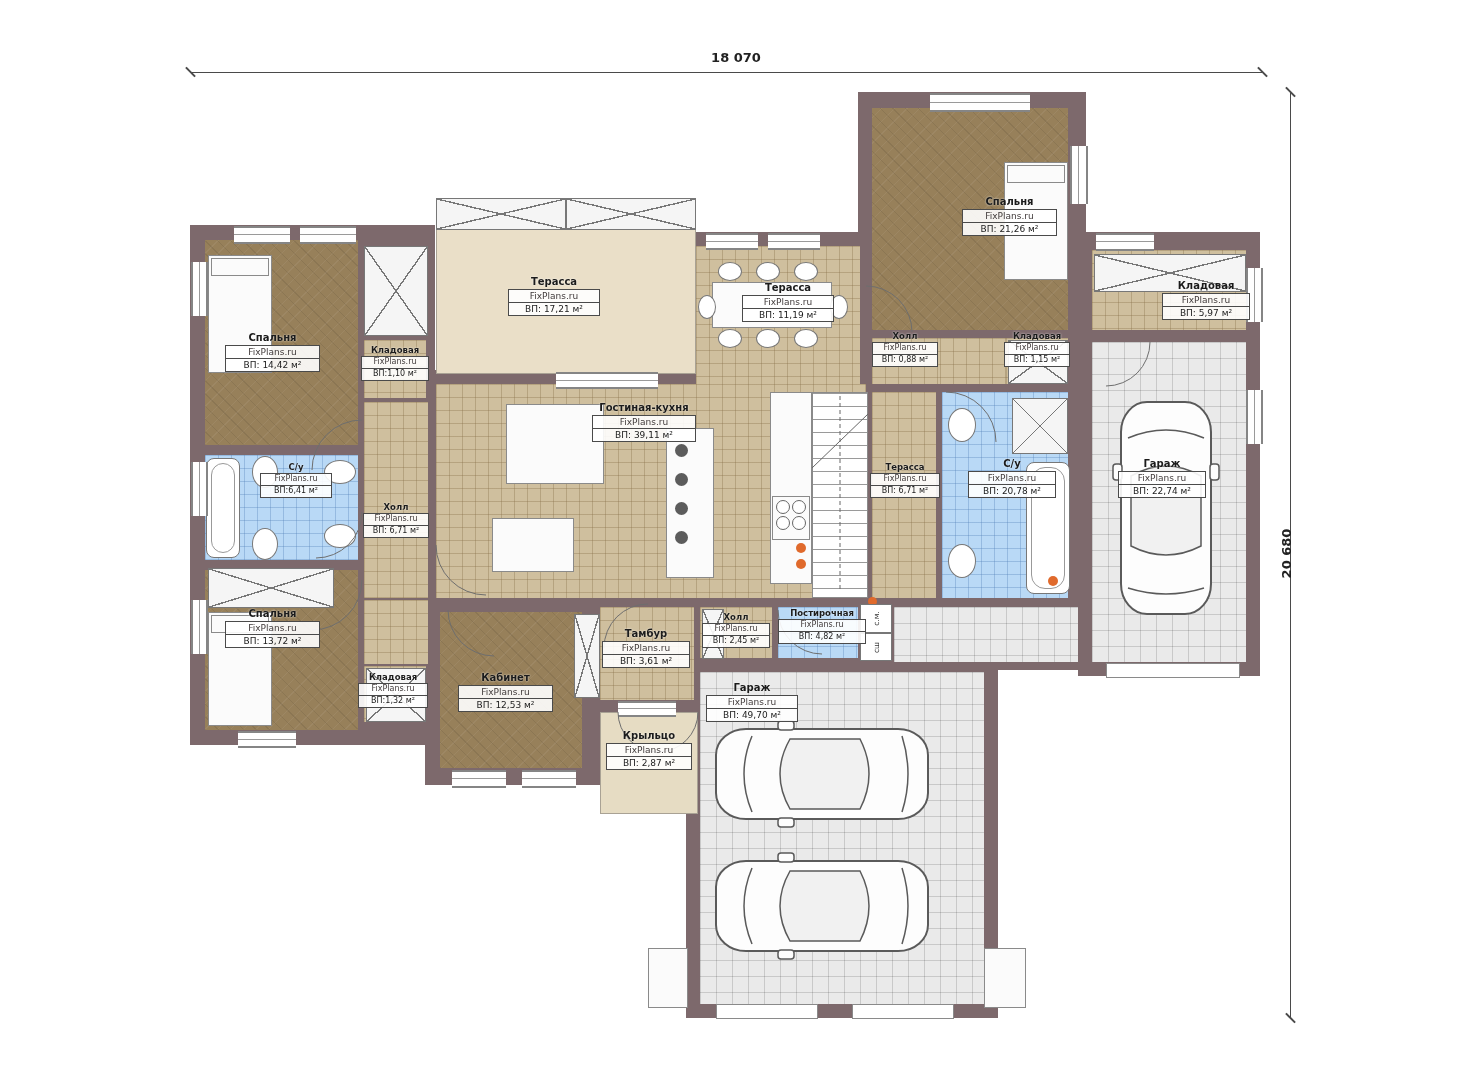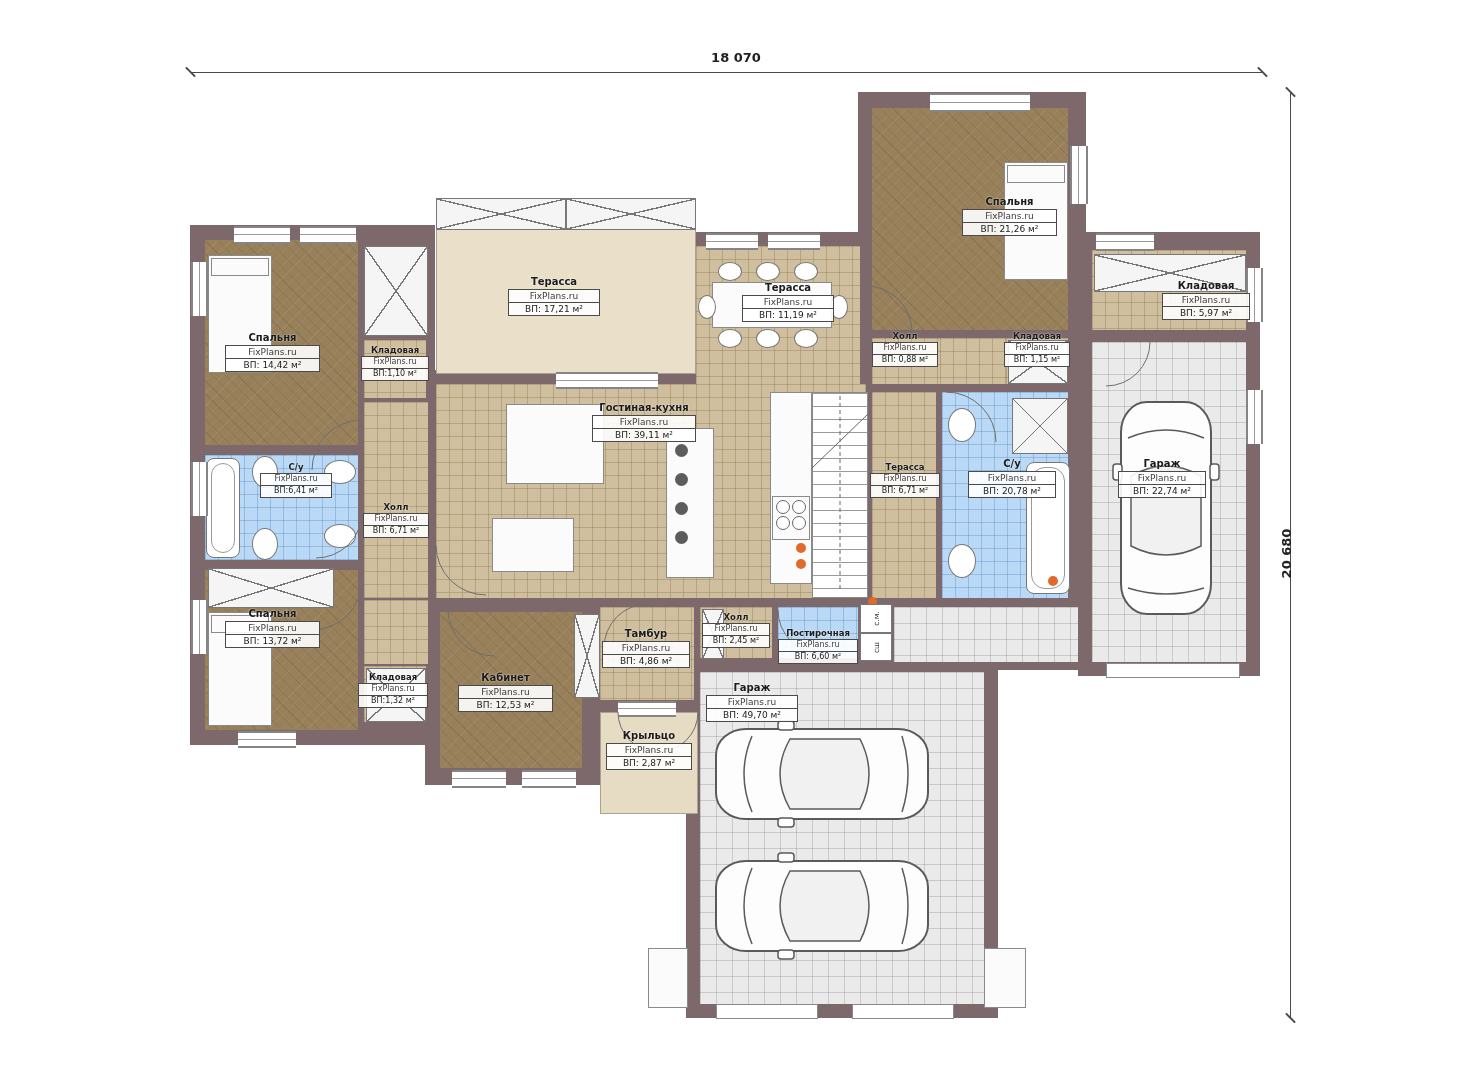--- a/index.html
+++ b/index.html
@@ -280,21 +280,21 @@
     <div class="rl-name">Терасса</div>
     <div class="rl-box">
       <div class="rl-wm">FixPlans.ru</div>
       <div class="rl-area">ВП: 11,19 м²</div>
     </div>
   </div>
   <div class="room-label" style="left:602px;top:628px;width:88px">
     <div class="rl-name">Тамбур</div>
     <div class="rl-box">
       <div class="rl-wm">FixPlans.ru</div>
-      <div class="rl-area">ВП: 4,86 м²</div>
+      <div class="rl-area">ВП: 3,61 м²</div>
     </div>
   </div>
   <div class="room-label" style="left:606px;top:730px;width:86px">
     <div class="rl-name">Крыльцо</div>
     <div class="rl-box">
       <div class="rl-wm">FixPlans.ru</div>
       <div class="rl-area">ВП: 2,87 м²</div>
     </div>
   </div>
   <div class="room-label" style="left:962px;top:196px;width:95px">
@@ -346,25 +346,25 @@
       <div class="rl-area">ВП: 22,74 м²</div>
     </div>
   </div>
   <div class="room-label small" style="left:702px;top:612px;width:68px">
     <div class="rl-name">Холл</div>
     <div class="rl-box">
       <div class="rl-wm">FixPlans.ru</div>
       <div class="rl-area">ВП: 2,45 м²</div>
     </div>
   </div>
-  <div class="room-label small" style="left:778px;top:628px;width:80px">
+  <div class="room-label small" style="left:778px;top:608px;width:88px">
     <div class="rl-name">Постирочная</div>
     <div class="rl-box">
       <div class="rl-wm">FixPlans.ru</div>
-      <div class="rl-area">ВП: 6,60 м²</div>
+      <div class="rl-area">ВП: 4,82 м²</div>
     </div>
   </div>
   <div class="room-label" style="left:706px;top:682px;width:92px">
     <div class="rl-name">Гараж</div>
     <div class="rl-box">
       <div class="rl-wm">FixPlans.ru</div>
       <div class="rl-area">ВП: 49,70 м²</div>
     </div>
   </div>
 

